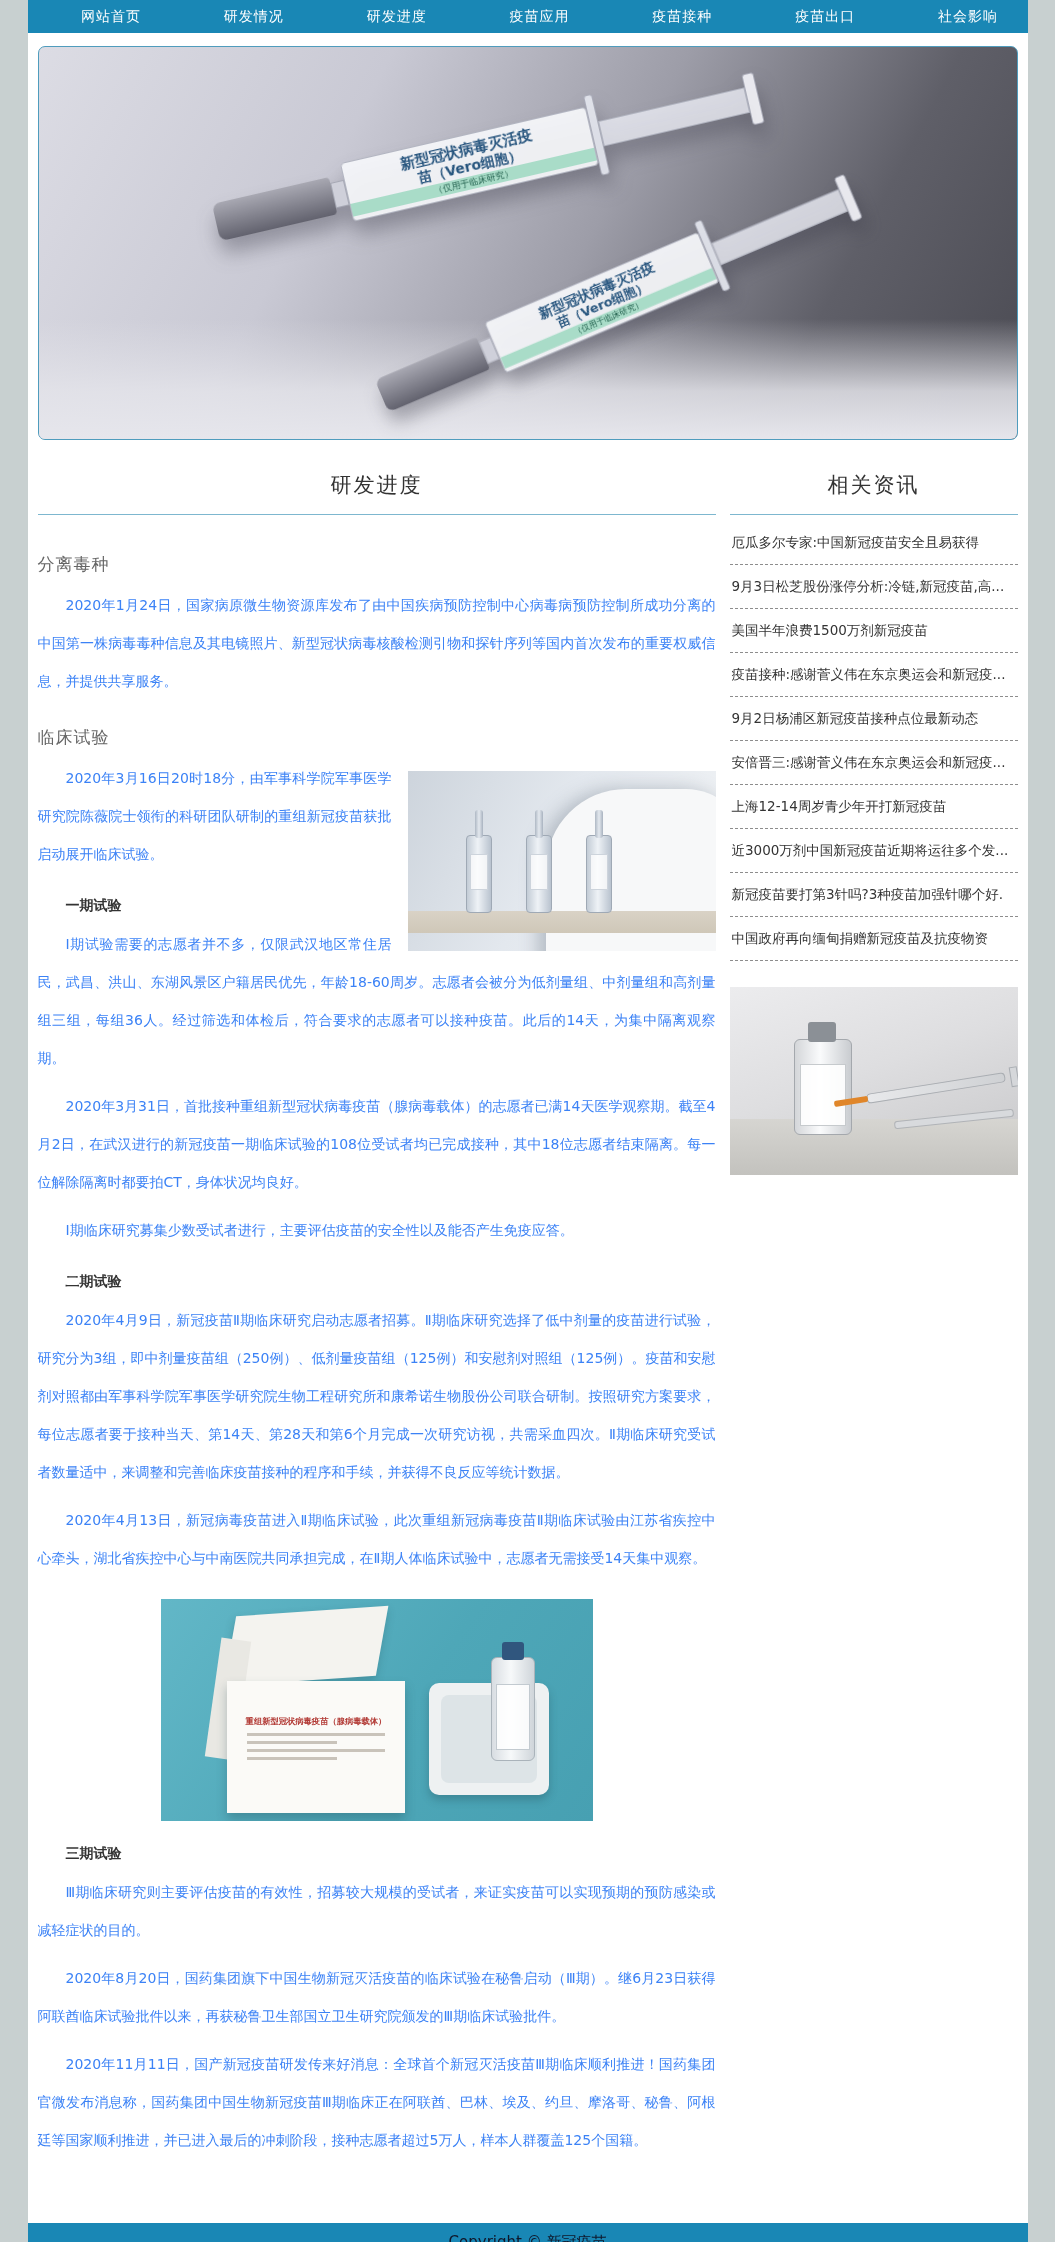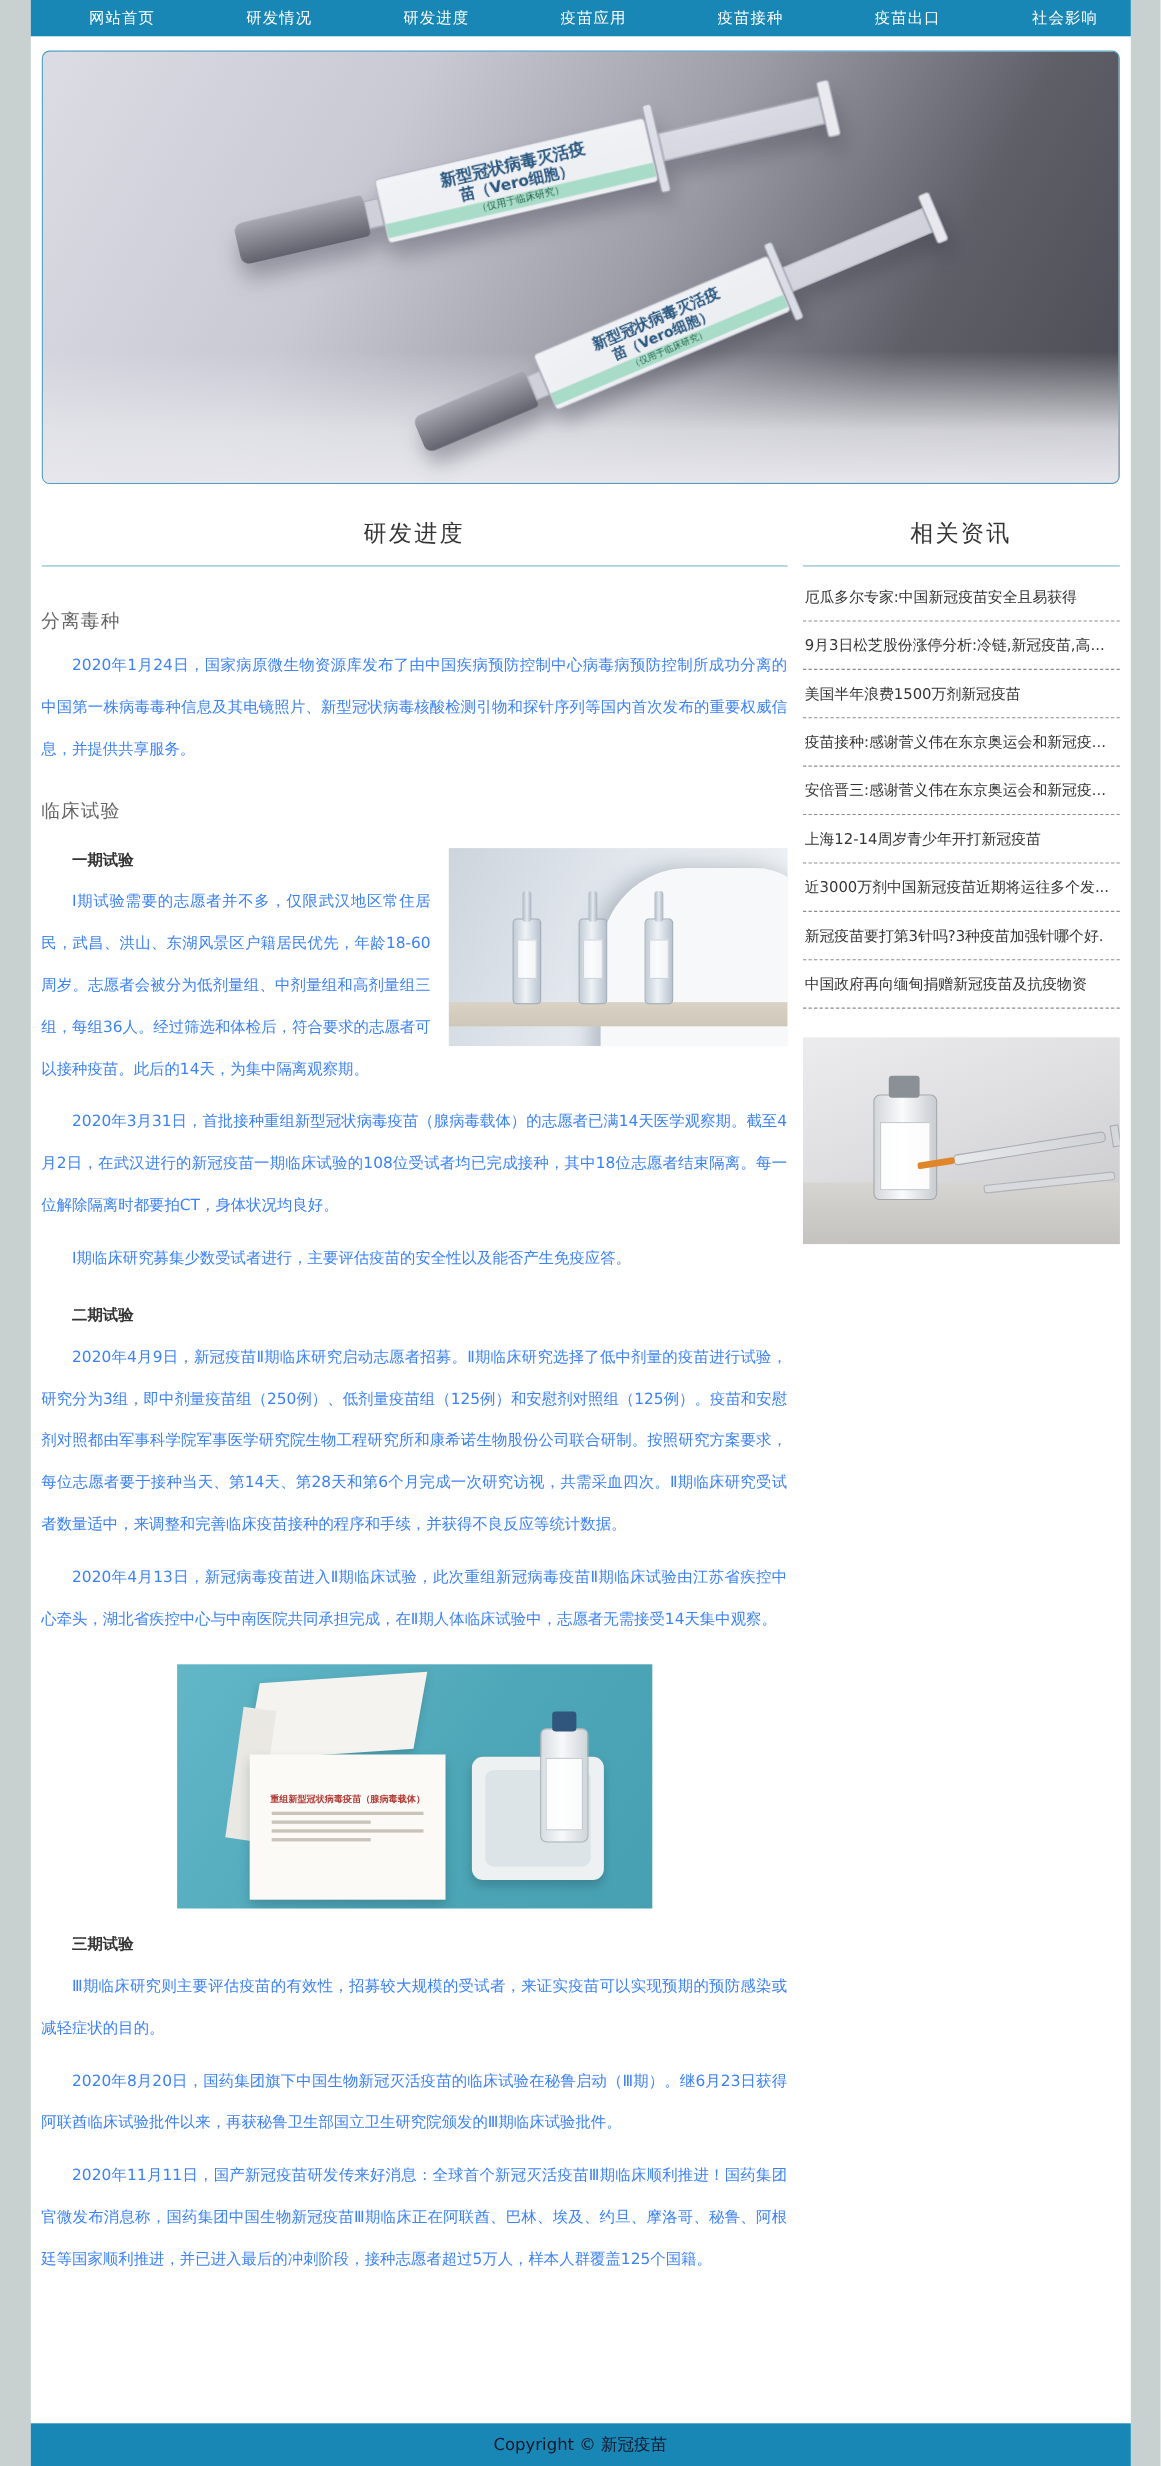--- a/index.html
+++ b/index.html
@@ -159,20 +159,21 @@
         <h3>临床试验</h3>
 
         <div class="photo-ampoules">
           <div class="labcoat"></div>
           <div class="amp-shelf"></div>
           <div class="ampoule" style="left:58px;"></div>
           <div class="ampoule" style="left:118px;"></div>
           <div class="ampoule" style="left:178px;"></div>
         </div>
 
+        <p>2020年3月16日20时18分，由军事科学院军事医学研究院陈薇院士领衔的科研团队研制的重组新冠疫苗获批启动展开临床试验。</p>
 
         <h4>一期试验</h4>
         <p>Ⅰ期试验需要的志愿者并不多，仅限武汉地区常住居民，武昌、洪山、东湖风景区户籍居民优先，年龄18-60周岁。志愿者会被分为低剂量组、中剂量组和高剂量组三组，每组36人。经过筛选和体检后，符合要求的志愿者可以接种疫苗。此后的14天，为集中隔离观察期。</p>
         <p>2020年3月31日，首批接种重组新型冠状病毒疫苗（腺病毒载体）的志愿者已满14天医学观察期。截至4月2日，在武汉进行的新冠疫苗一期临床试验的108位受试者均已完成接种，其中18位志愿者结束隔离。每一位解除隔离时都要拍CT，身体状况均良好。</p>
         <p>Ⅰ期临床研究募集少数受试者进行，主要评估疫苗的安全性以及能否产生免疫应答。</p>
 
         <h4>二期试验</h4>
         <p>2020年4月9日，新冠疫苗Ⅱ期临床研究启动志愿者招募。Ⅱ期临床研究选择了低中剂量的疫苗进行试验，研究分为3组，即中剂量疫苗组（250例）、低剂量疫苗组（125例）和安慰剂对照组（125例）。疫苗和安慰剂对照都由军事科学院军事医学研究院生物工程研究所和康希诺生物股份公司联合研制。按照研究方案要求，每位志愿者要于接种当天、第14天、第28天和第6个月完成一次研究访视，共需采血四次。Ⅱ期临床研究受试者数量适中，来调整和完善临床疫苗接种的程序和手续，并获得不良反应等统计数据。</p>
         <p>2020年4月13日，新冠病毒疫苗进入Ⅱ期临床试验，此次重组新冠病毒疫苗Ⅱ期临床试验由江苏省疾控中心牵头，湖北省疾控中心与中南医院共同承担完成，在Ⅱ期人体临床试验中，志愿者无需接受14天集中观察。</p>
 
@@ -211,20 +212,23 @@
         <li>
             <a>9月3日松芝股份涨停分析:冷链,新冠疫苗,高...</a>
           </li>
         <li>
             <a>美国半年浪费1500万剂新冠疫苗</a>
           </li>
         <li>
             <a>疫苗接种:感谢菅义伟在东京奥运会和新冠疫...</a>
           </li>
         <li>
+            <a>9月2日杨浦区新冠疫苗接种点位最新动态</a>
+          </li>
+        <li>
             <a>安倍晋三:感谢菅义伟在东京奥运会和新冠疫...</a>
           </li>
         <li>
             <a>上海12-14周岁青少年开打新冠疫苗</a>
           </li>
         <li>
             <a>近3000万剂中国新冠疫苗近期将运往多个发...</a>
           </li>
         <li>
             <a>新冠疫苗要打第3针吗?3种疫苗加强针哪个好.</a>

